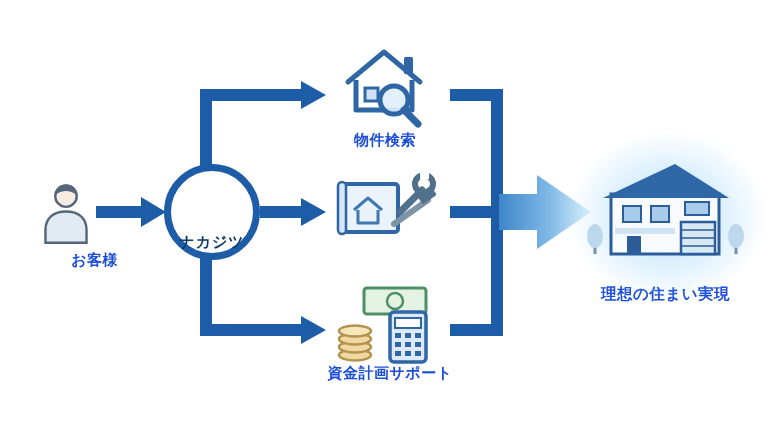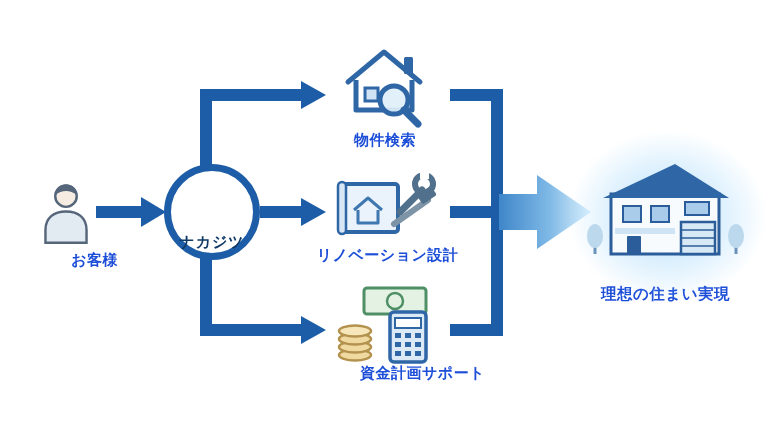--- a/index.html
+++ b/index.html
@@ -89,21 +89,20 @@
       <rect x="4" y="16" width="58" height="48" rx="3" fill="#eaf3fb" stroke="#2e66a6" stroke-width="4"></rect>
       <rect x="2" y="14" width="8" height="52" rx="4" fill="#d7e7f5" stroke="#2e66a6" stroke-width="2.5"></rect>
       <path d="M18 42 L32 30 L46 42 M22 42 V55 H42 V42" fill="none" stroke="#3f77b0" stroke-width="3" stroke-linejoin="round"></path>
       <line x1="58" y1="56" x2="92" y2="32" stroke="#7d93a6" stroke-width="6" stroke-linecap="round"></line>
       <rect x="82" y="22" width="17" height="11" rx="2" fill="#51708c" transform="rotate(-35 90 27)"></rect>
       <line x1="64" y1="44" x2="86" y2="22" stroke="#51708c" stroke-width="7" stroke-linecap="round"></line>
       <circle cx="88" cy="16" r="9" fill="none" stroke="#51708c" stroke-width="6"></circle>
       <rect x="84" y="0" width="9" height="11" fill="#ffffff"></rect>
     </svg>
   </div>
-  <div class="label" style="left:295px;top:246px;width:185px;">リノベーション設計</div>
 
   <div class="icon-box" style="left:334px;top:286px;width:100px;height:78px;">
     <svg width="100" height="78" viewBox="0 0 100 78">
       <rect x="30" y="2" width="62" height="26" rx="3" fill="#e4f2e4" stroke="#4e8f66" stroke-width="3"></rect>
       <circle cx="61" cy="15" r="8" fill="none" stroke="#4e8f66" stroke-width="2.5"></circle>
       <g>
         <ellipse cx="21" cy="69" rx="16" ry="5.5" fill="#efd9a0" stroke="#b3924d" stroke-width="2.5"></ellipse>
         <ellipse cx="21" cy="61" rx="16" ry="5.5" fill="#efd9a0" stroke="#b3924d" stroke-width="2.5"></ellipse>
         <ellipse cx="21" cy="53" rx="16" ry="5.5" fill="#efd9a0" stroke="#b3924d" stroke-width="2.5"></ellipse>
         <ellipse cx="21" cy="45" rx="16" ry="5.5" fill="#f6e6ba" stroke="#b3924d" stroke-width="2.5"></ellipse>
@@ -116,21 +115,21 @@
           <rect x="81" y="47" width="6" height="5"></rect>
         <rect x="61" y="56" width="6" height="5"></rect>
           <rect x="71" y="56" width="6" height="5"></rect>
           <rect x="81" y="56" width="6" height="5"></rect>
         <rect x="61" y="65" width="6" height="5"></rect>
           <rect x="71" y="65" width="6" height="5"></rect>
           <rect x="81" y="65" width="6" height="5"></rect>
       </g>
     </svg>
   </div>
-  <div class="label" style="left:295px;top:364px;width:190px;text-align:right;">資金計画サポート</div>
+  <div class="label" style="left:295px;top:364px;width:190px;">資金計画サポート</div>
 
   <div id="result-glow"></div>
   <div class="icon-box" style="left:585px;top:150px;width:160px;height:122px;">
     <svg width="160" height="122" viewBox="0 0 160 122">
       <g>
         <line x1="10" y1="104" x2="10" y2="94" stroke="#6b93b8" stroke-width="3"></line>
         <ellipse cx="10" cy="86" rx="8" ry="12" fill="#bcd8ec"></ellipse>
       </g>
       <g>
         <line x1="151" y1="104" x2="151" y2="94" stroke="#6b93b8" stroke-width="3"></line>

